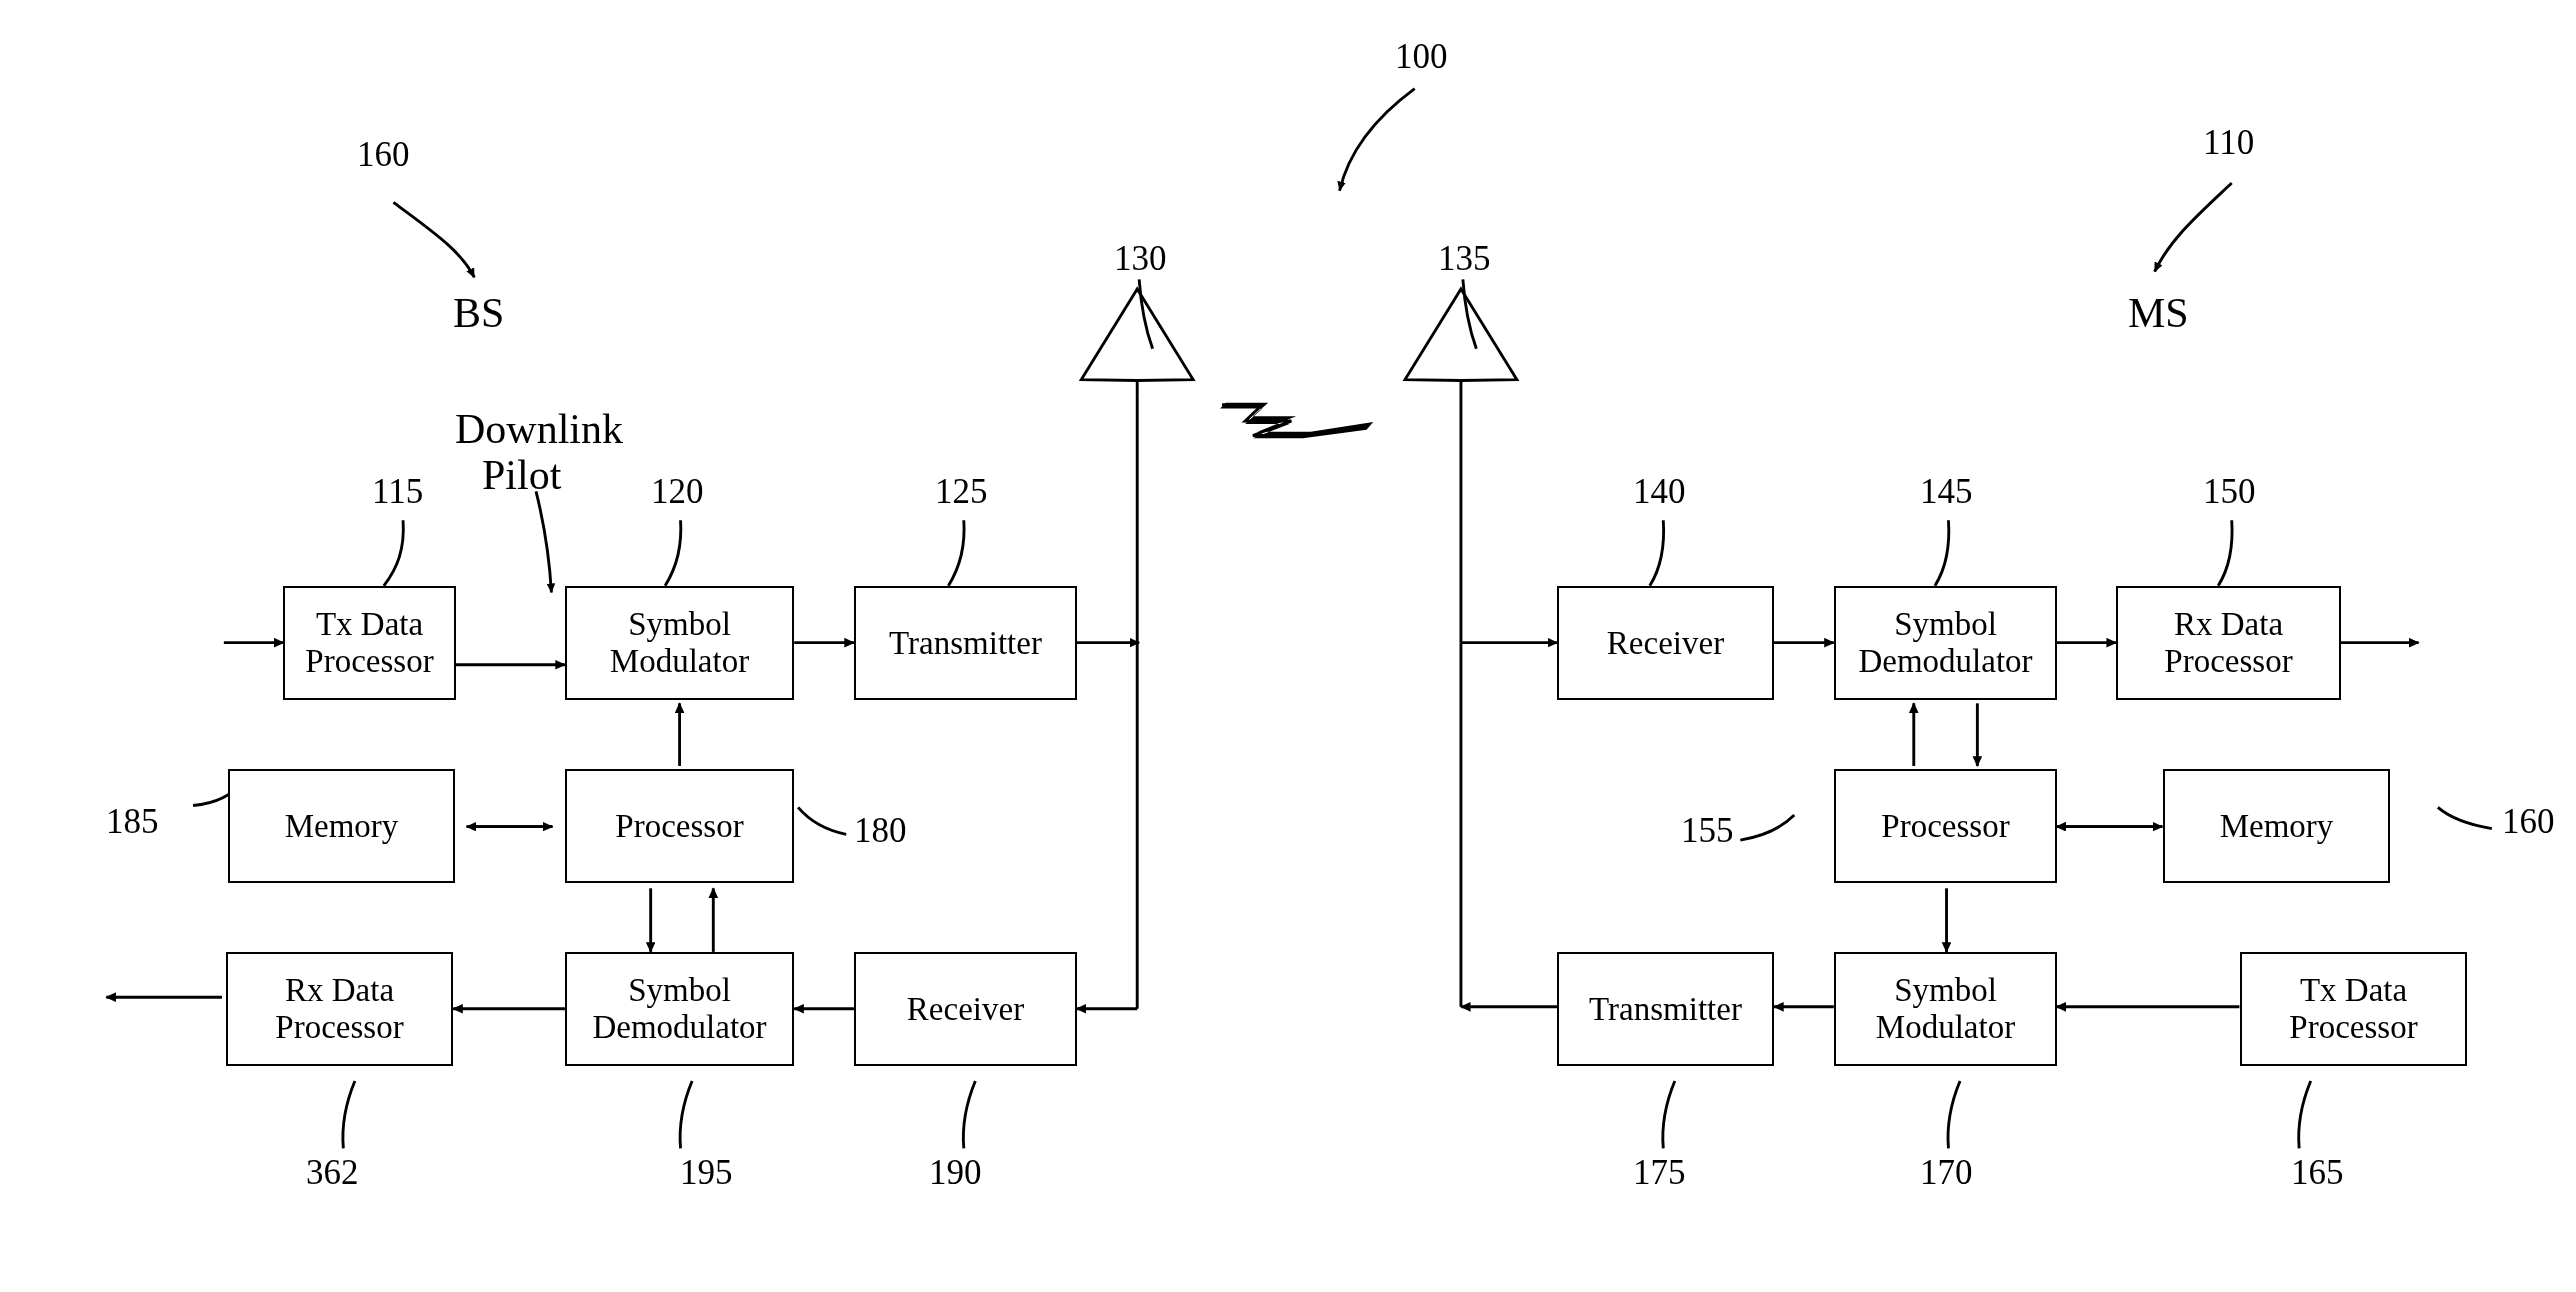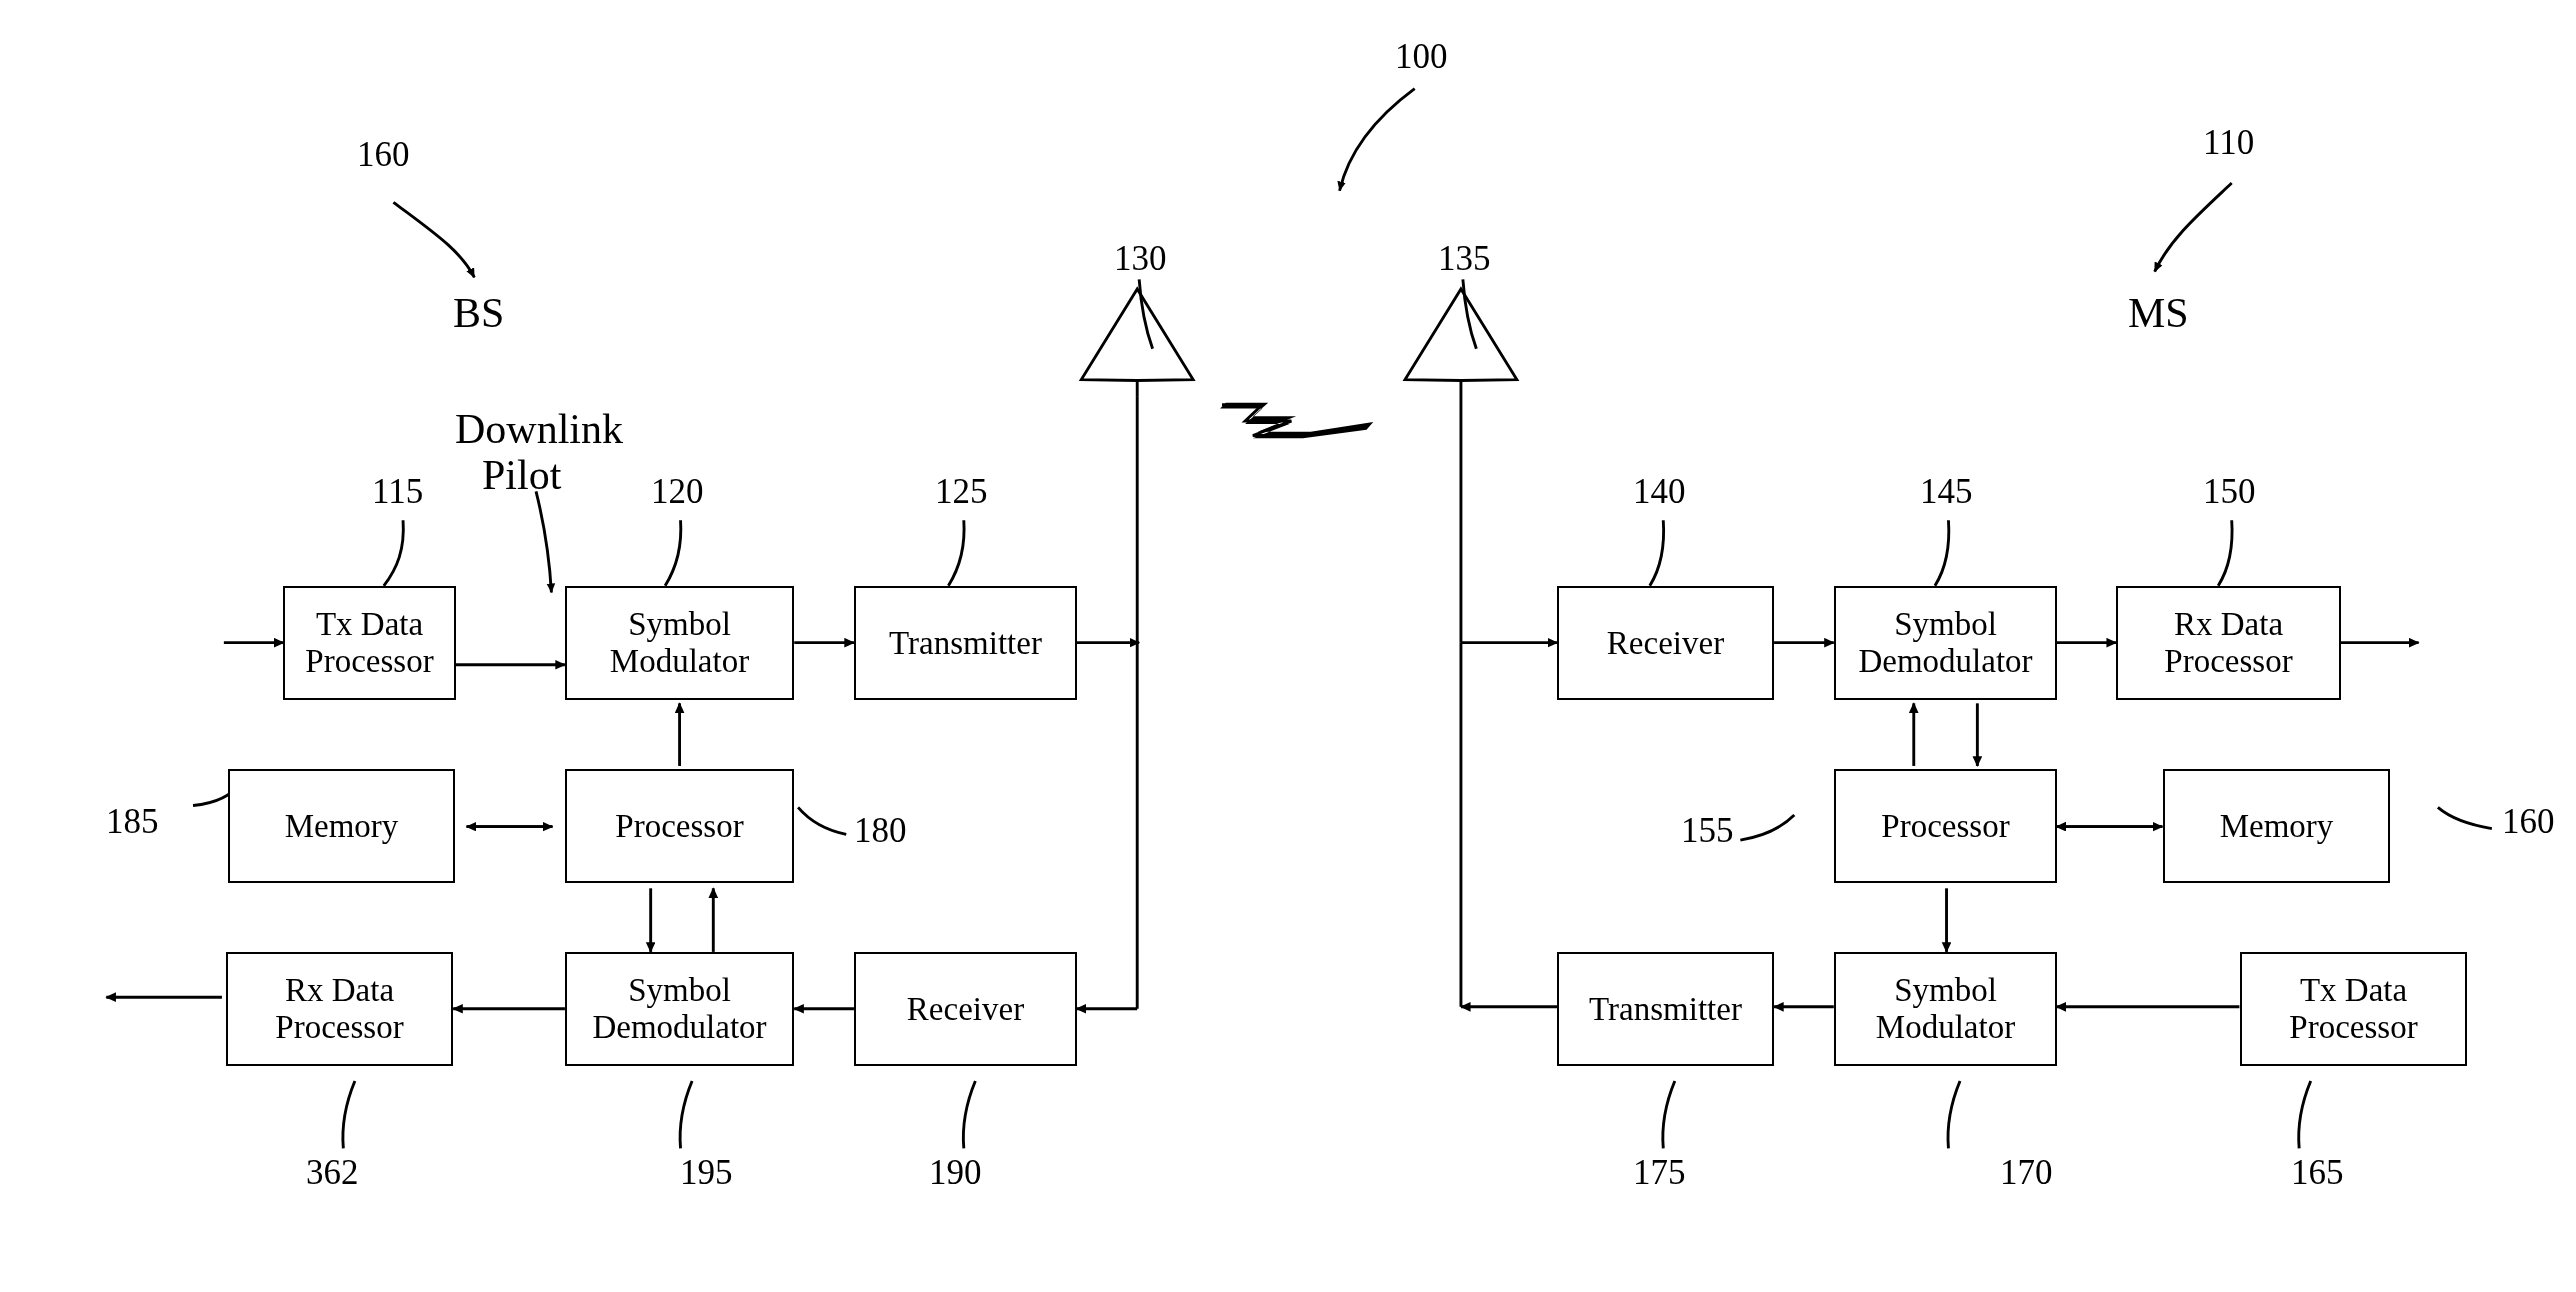--- a/index.html
+++ b/index.html
@@ -255,21 +255,21 @@
 
   <div class="box" style="left:1557px; top:952px; width:217px; height:114px;">
     <span>Transmitter</span>
   </div>
   <div class="ref" style="left:1633px; top:1153px;">175</div>
 
   <div class="box" style="left:1834px; top:952px; width:223px; height:114px;">
     <span>Symbol</span>
     <span>Modulator</span>
   </div>
-  <div class="ref" style="left:2000px; top:1153px;">170</div>
+  <div class="ref" style="left:1920px; top:1153px;">170</div>
 
   <div class="box" style="left:2240px; top:952px; width:227px; height:114px;">
     <span>Tx Data</span>
     <span>Processor</span>
   </div>
   <div class="ref" style="left:2271px; top:1153px;margin-left:20px;">165</div>
 
 </div>
 
 

